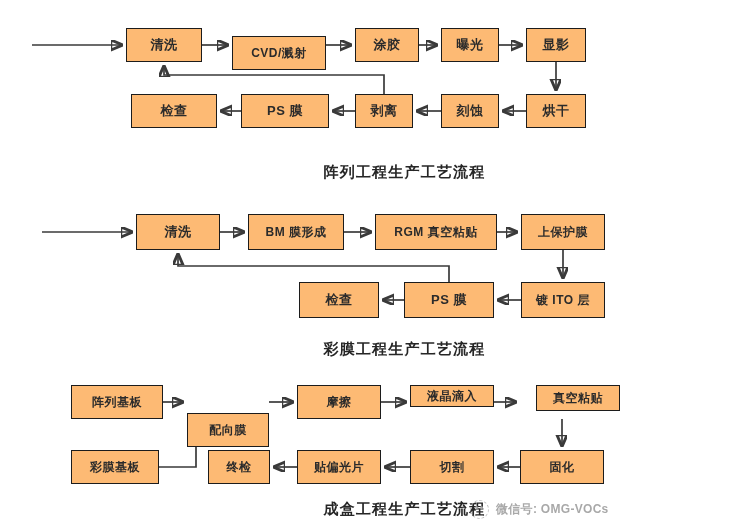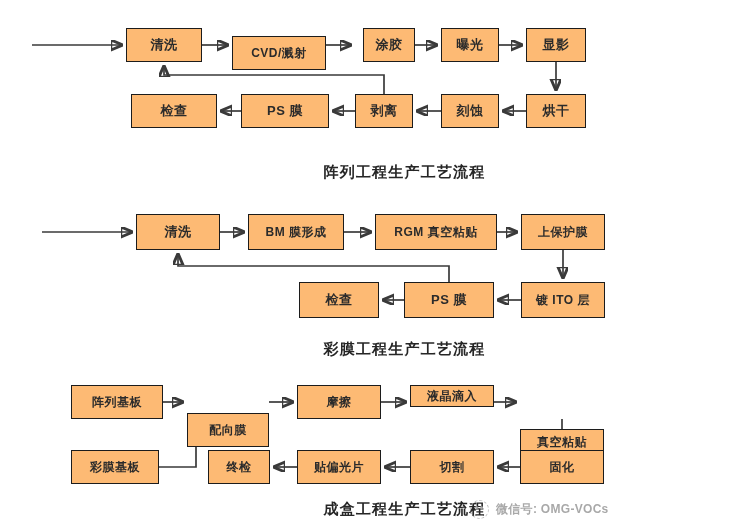--- a/index.html
+++ b/index.html
@@ -103,21 +103,21 @@
     <line x1="297" y1="467" x2="275" y2="467" marker-end="url(#ah)"></line>
     <polyline points="159,467 196,467 196,424" marker-end="url(#ah)"></polyline>
   </svg>
 
   <div class="node" style="left:126px;top:28px;width:76px;height:34px;">
       <span>清洗</span>
     </div>
   <div class="node small" style="left:232px;top:28px;width:94px;height:34px;margin-top:8px;">
       <span>CVD/溅射</span>
     </div>
-  <div class="node" style="left:355px;top:28px;width:52px;height:34px;margin-left:8px;">
+  <div class="node" style="left:355px;top:28px;width:64px;height:34px;">
       <span>涂胶</span>
     </div>
   <div class="node" style="left:441px;top:28px;width:58px;height:34px;">
       <span>曝光</span>
     </div>
   <div class="node" style="left:526px;top:28px;width:60px;height:34px;">
       <span>显影</span>
     </div>
   <div class="node" style="left:526px;top:94px;width:60px;height:34px;">
       <span>烘干</span>
@@ -166,21 +166,21 @@
     </div>
   <div class="node small" style="left:187px;top:385px;width:82px;height:34px;margin-top:28px;">
       <span>配向膜</span>
     </div>
   <div class="node small" style="left:297px;top:385px;width:84px;height:34px;">
       <span>摩擦</span>
     </div>
   <div class="node small" style="left:410px;top:385px;width:84px;height:22px;">
       <span>液晶滴入</span>
     </div>
-  <div class="node small" style="left:520px;top:385px;width:84px;height:26px;margin-top:44px;">
+  <div class="node small" style="left:536px;top:385px;width:84px;height:26px;">
       <span>真空粘贴</span>
     </div>
   <div class="node small" style="left:520px;top:450px;width:84px;height:34px;">
       <span>固化</span>
     </div>
   <div class="node small" style="left:410px;top:450px;width:84px;height:34px;">
       <span>切割</span>
     </div>
   <div class="node small" style="left:297px;top:450px;width:84px;height:34px;">
       <span>贴偏光片</span>

